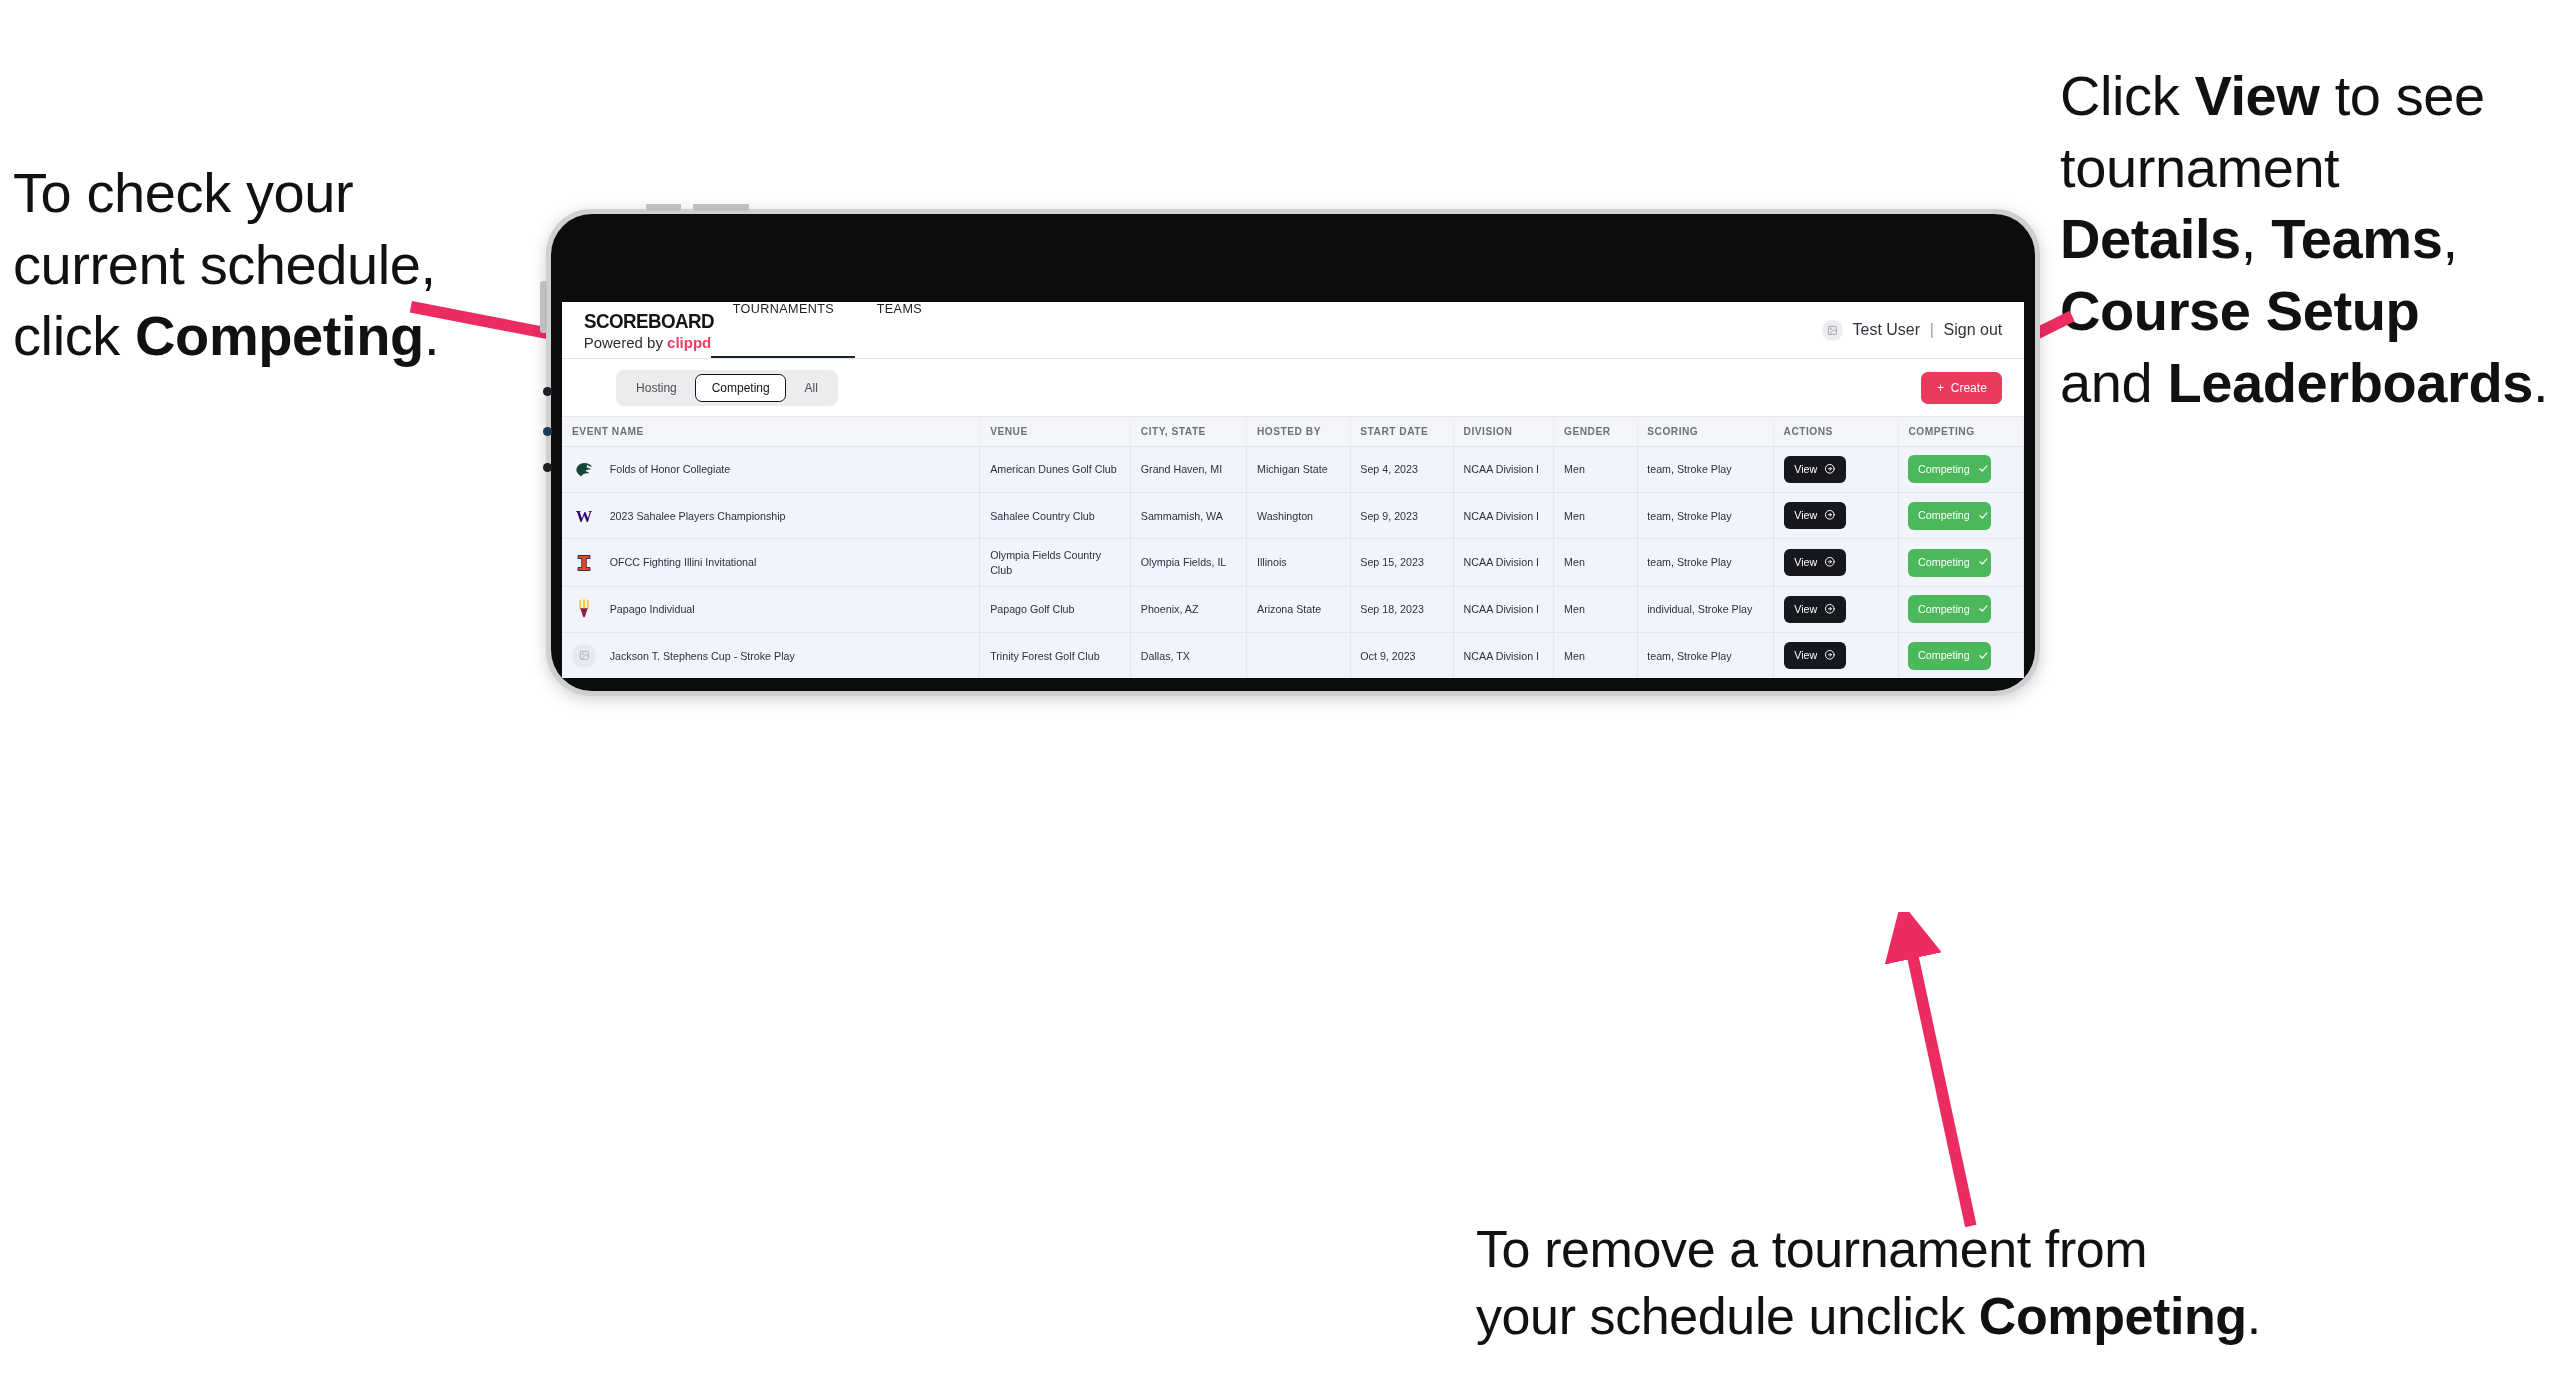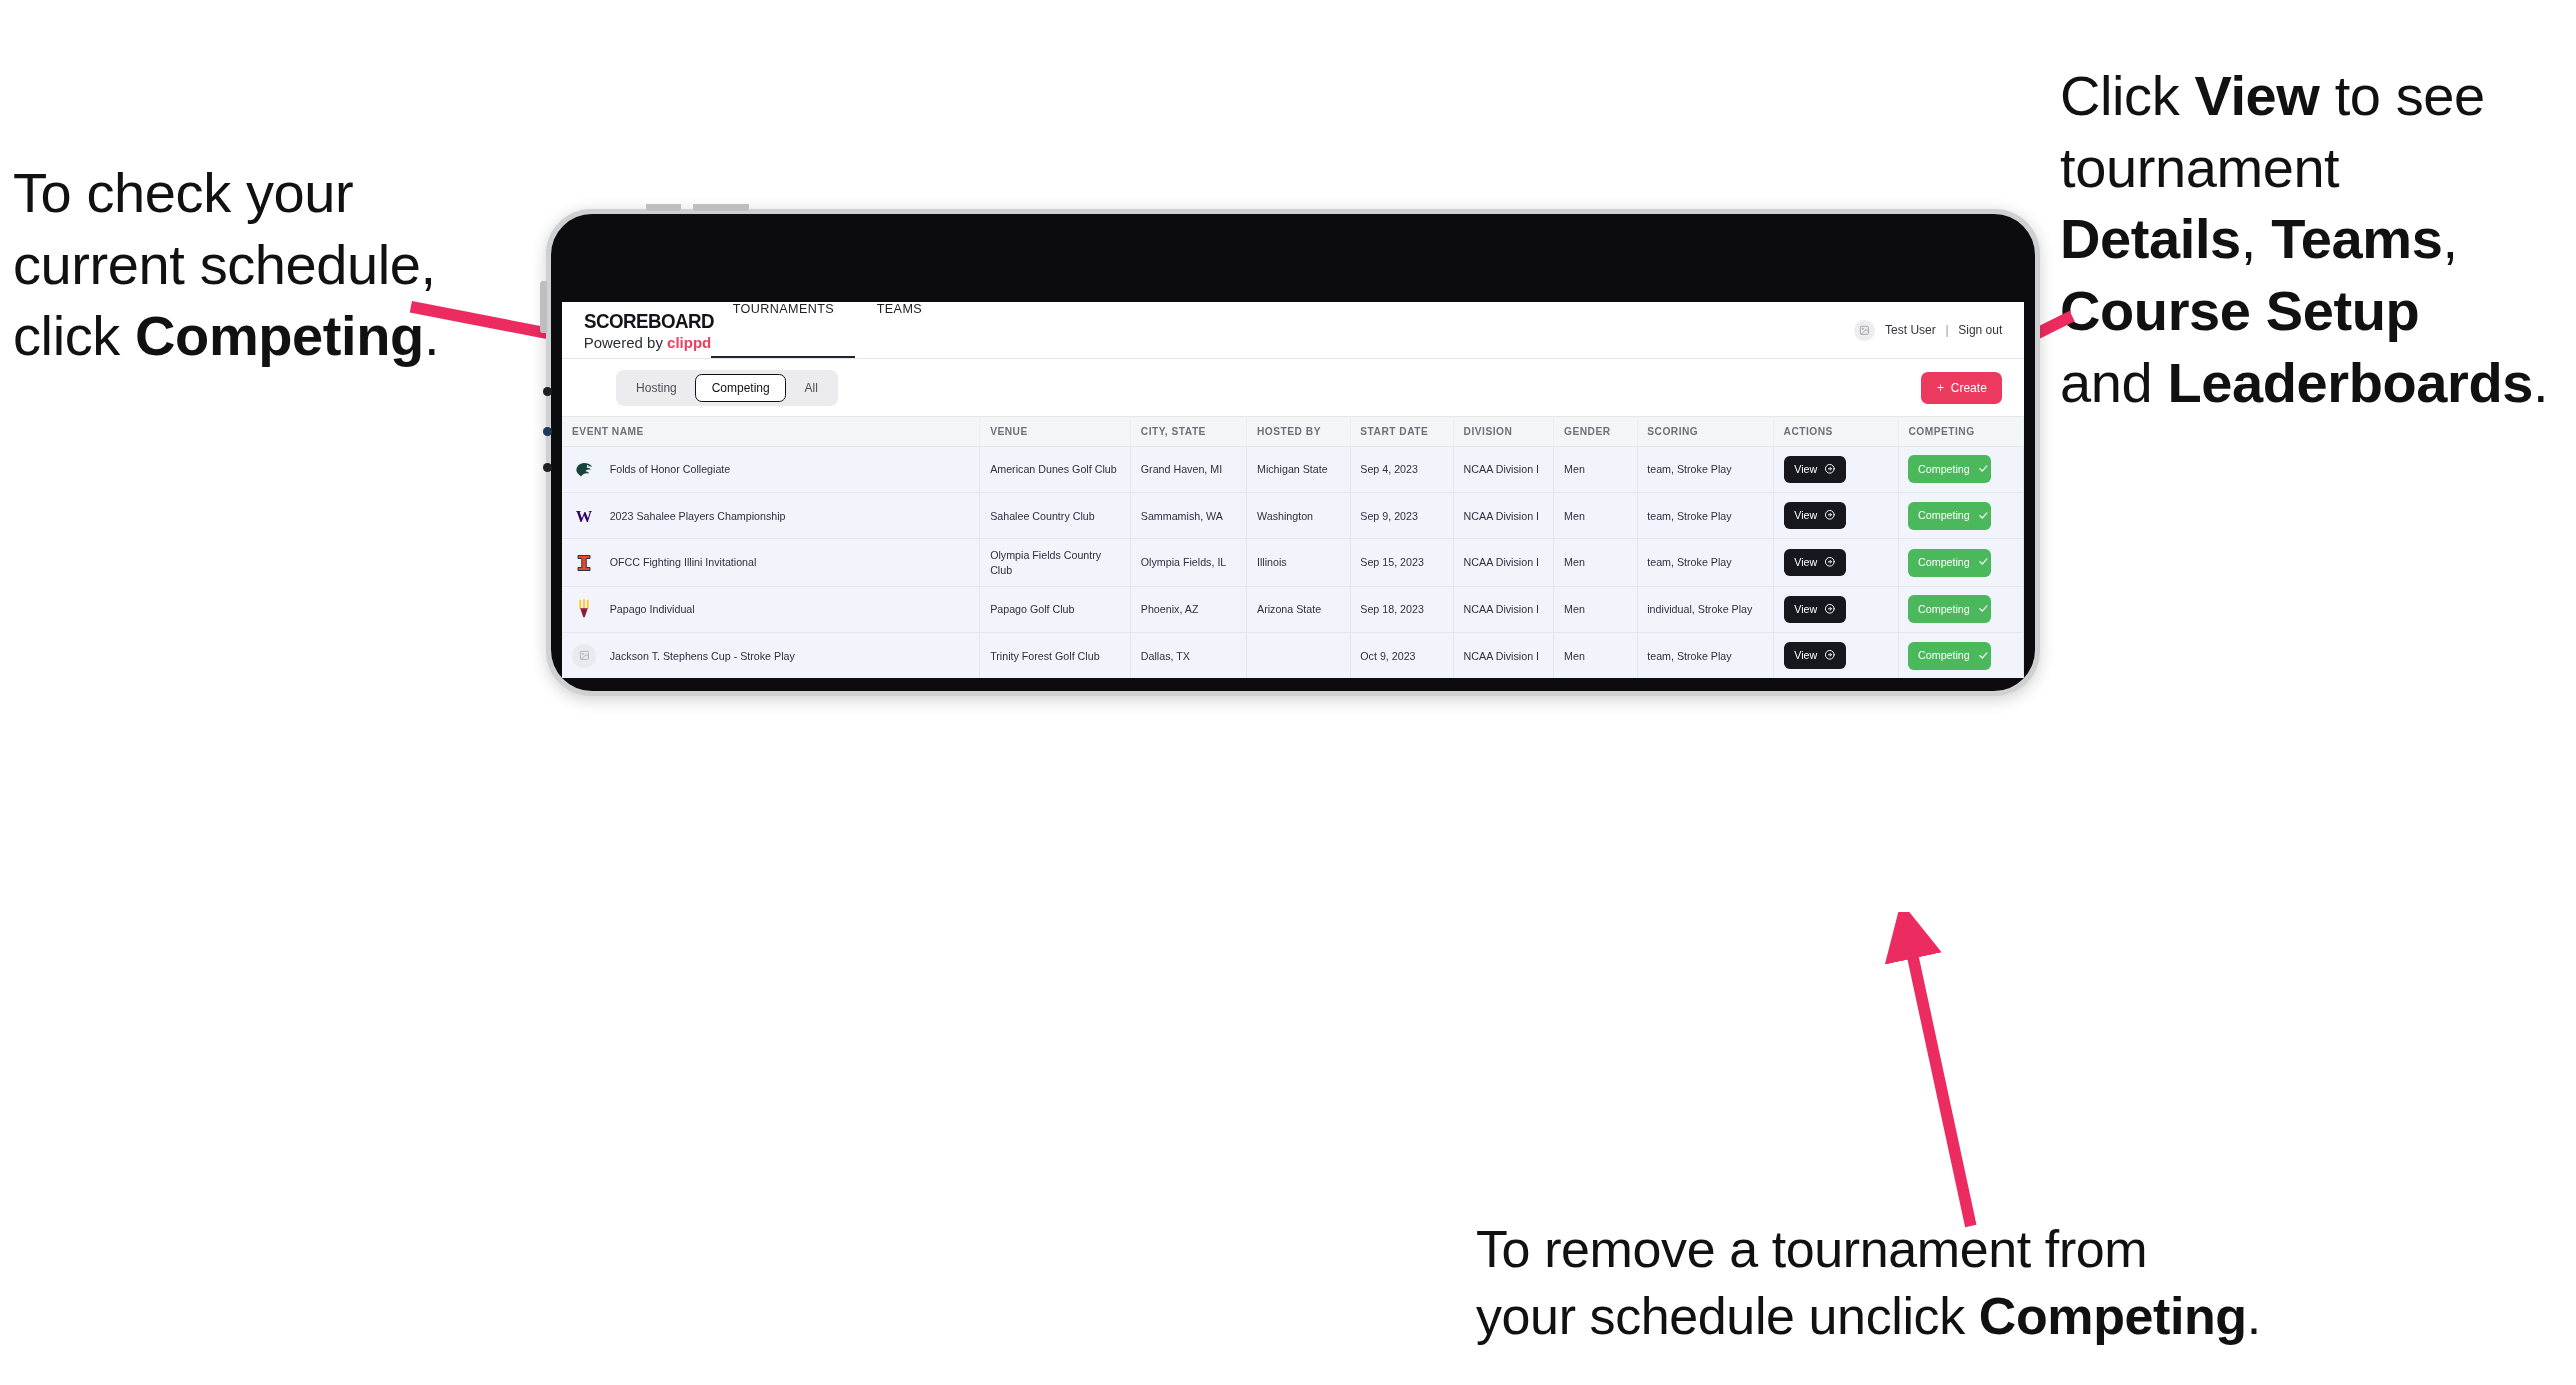--- a/index.html
+++ b/index.html
@@ -82,21 +82,21 @@
   #brand-sub { font-size:15px; color:#2b2d36; margin-top:1px; }
   #brand-sub .pink { color:#ef3e60; font-weight:700; }
 
   .navtab {
     display:flex; align-items:flex-start; padding: 0 21.3px;
     font-size:12.6px; letter-spacing:0.4px; color:#1d1f27;
     border-bottom: 2.9px solid transparent; cursor:pointer;
   }
   .navtab.active { border-bottom-color:#1d2333; font-weight:400; }
   #appbar-spring { flex:1; }
-  #userbox { display:flex; align-items:center; gap:9.7px; padding-right:21.3px; font-size:12px; color:#32343d; }
+  #userbox { display:flex; align-items:center; gap:9.7px; padding-right:21.3px; font-size:16px; color:#32343d; }
   #avatar-hdr {
     width:21.3px;height:21.3px;border-radius:50%;background:#ededf0;
     display:flex;align-items:center;justify-content:center;
   }
   #userbox .sep { color:#9a9ca4; }
   #userbox .link { cursor:pointer; }
 
   
   #toolbar { height:57px; background:#fff; display:flex; align-items:center;
              padding: 0 21.3px; flex:0 0 auto; }

